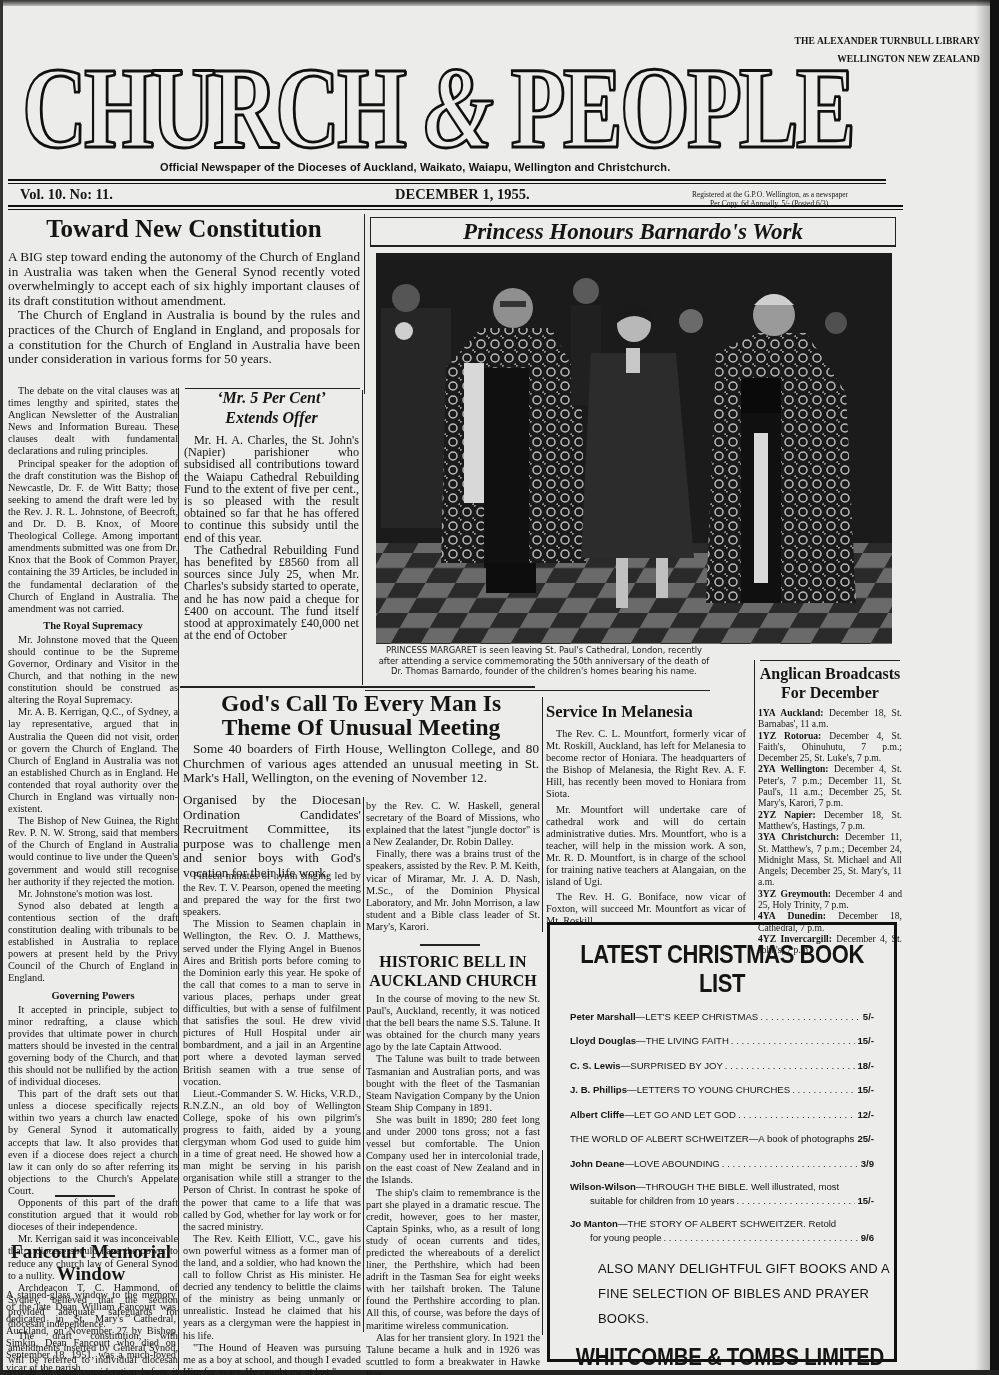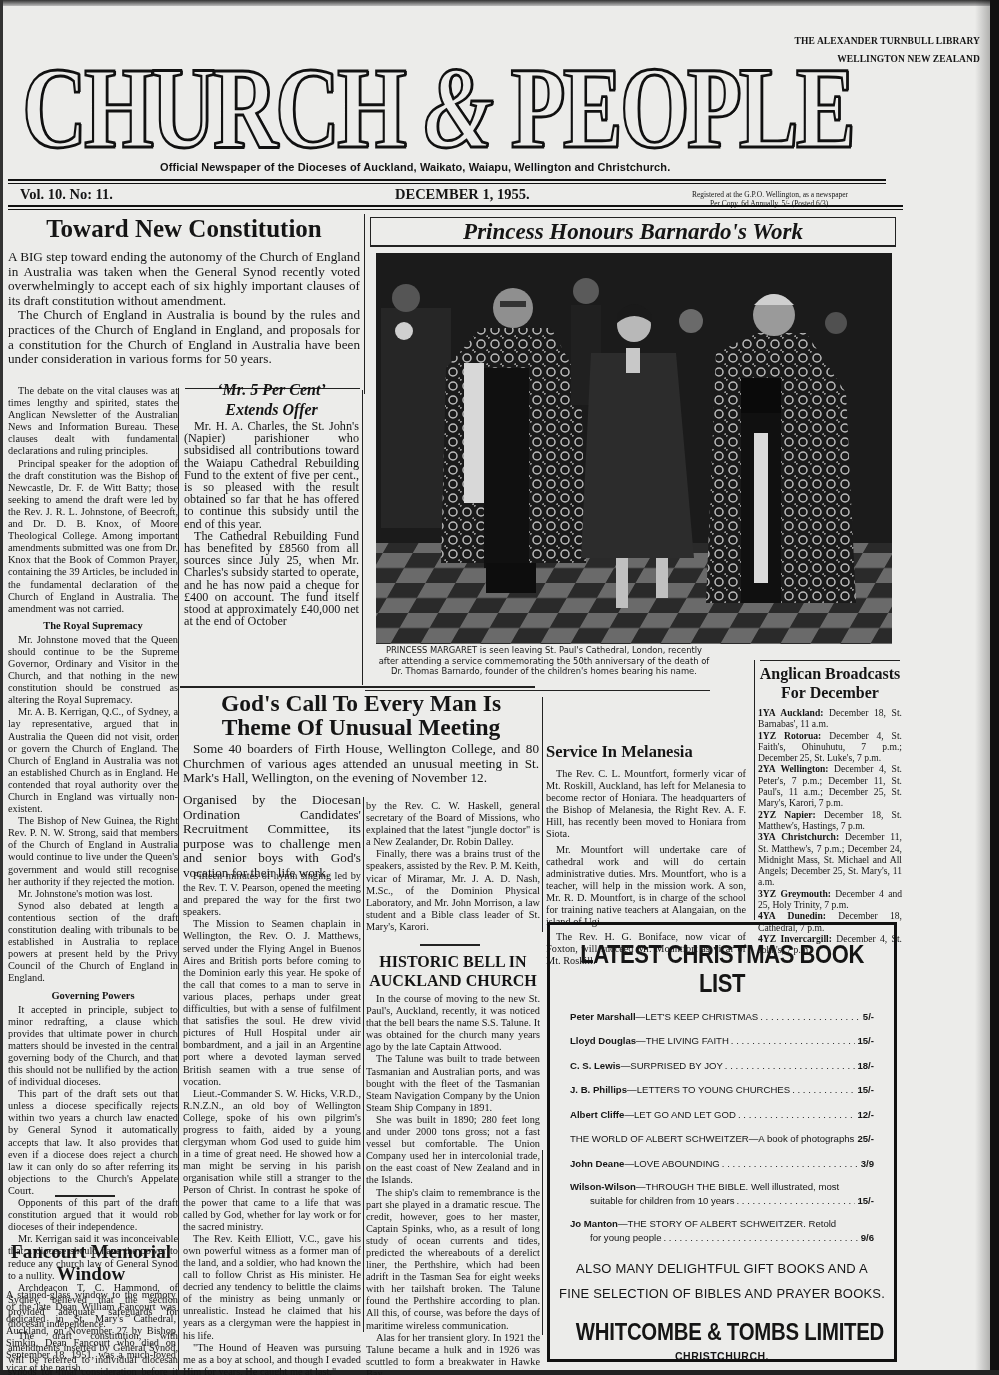--- a/index.html
+++ b/index.html
@@ -37,21 +37,21 @@
   .bl-title { font-family: "Liberation Sans", sans-serif; font-weight: bold; font-size: 25px; text-align: center; margin-top: 15px; letter-spacing: -0.5px; transform: scaleX(0.88); transform-origin: center; }
   .bl-row { font-family: "Liberation Sans", sans-serif; font-size: 9.6px; line-height: 12px; display: flex; padding: 0 20px; margin-top: 12.5px; white-space: nowrap; justify-content: flex-end; }
   .bl-row .who { font-weight: bold; }
   .bl-row .lead { flex: 1; overflow: hidden; margin: 0 2px; }
   .bl-row .lead::before { content: ". . . . . . . . . . . . . . . . . . . . . . . . . . . . . . . . . . . . . . . . . . . . . . . ."; }
   .bl-row .price { font-weight: bold; }
   .bl-row2 { font-family: "Liberation Sans", sans-serif; font-size: 9.6px; line-height: 12px; padding: 0 20px; margin-top: 11px; }
   .bl-row2 .l2 { display: flex; padding-left: 20px; margin-top: 2px; white-space: nowrap; }
   .bl-row2 .lead { flex: 1; overflow: hidden; margin: 0 2px; }
   .bl-row2 .lead::before { content: ". . . . . . . . . . . . . . . . . . . . . . . . . . . . . . . . . . . . . . . . . . . . . . . . . . . . . . ."; }
-  .bl-also { font-family: "Liberation Sans", sans-serif; font-size: 13px; line-height: 25px; text-align: center; margin-top: 12px; letter-spacing: 0.2px; }
+  .bl-also { font-family: "Liberation Sans", sans-serif; font-size: 13px; line-height: 25px; text-align: left; margin-top: 12px; letter-spacing: 0.2px; padding-left: 48px; }
   .bl-firm { font-family: "Liberation Sans", sans-serif; font-weight: bold; font-size: 24px; text-align: center; margin-top: 12px; transform: scaleX(0.85); transform-origin: center; letter-spacing: -0.3px; white-space: nowrap; }
   .bl-city { font-family: "Liberation Sans", sans-serif; font-weight: bold; font-size: 10.5px; text-align: center; margin-top: 4px; letter-spacing: 0.5px; }
 
   .bc p { text-indent: 0; }
   .bc .st { font-weight: bold; }
 </style>
 </head>
 <body>
 
 <div class="page">
@@ -115,24 +115,24 @@
   <div class="abs" style="left:6px;top:1206px;width:170px;">
     <div class="hdl" style="font-size:19px;line-height:22px;margin-top:35px;">Fancourt Memorial Window</div>
     <div class="body-text sm" style="margin-top:4px;">A stained-glass window to the memory of the late Dean William Fancourt was dedicated in St. Mary's Cathedral, Auckland, on November 27 by Bishop Simkin. Dean Fancourt who died on September 18, 1951, was a much-loved vicar of the parish.</div>
   </div>
 
   <div class="vline" style="left:178px;top:388px;height:982px;"></div>
   <div class="vline" style="left:362px;top:390px;height:295px;"></div>
   <div class="vline" style="left:364px;top:214px;height:180px;"></div>
   <div class="hline" style="left:185px;top:388px;width:175px;"></div>
 
-  <div class="abs" style="left:184px;top:380px;width:175px;">
+  <div class="abs" style="left:184px;top:388px;width:175px;">
     <div class="hdl" style="font-size:16px;line-height:20px;font-style:italic;">‘Mr. 5 Per Cent’</div>
     <div class="hdl" style="font-size:16px;line-height:20px;font-style:italic;">Extends Offer</div>
-    <div class="body-text" style="font-size:12.2px;line-height:12.2px;">
+    <div class="body-text" style="font-size:12.2px;line-height:12.2px;margin-top:6px;">
       <p>Mr. H. A. Charles, the St. John's (Napier) parishioner who subsidised all contributions toward the Waiapu Cathedral Rebuilding Fund to the extent of five per cent., is so pleased with the result obtained so far that he has offered to continue this subsidy until the end of this year.</p>
       <p>The Cathedral Rebuilding Fund has benefited by £8560 from all sources since July 25, when Mr. Charles's subsidy started to operate, and he has now paid a cheque for £400 on account. The fund itself stood at approximately £40,000 net at the end of October</p>
     </div>
   </div>
   <div class="hline" style="left:180px;top:686px;width:355px;height:2px;"></div>
 
   <div class="abs" style="left:370px;top:217px;width:526px;height:30px;border:1px solid #222;border-bottom:2px solid #222;">
     <div class="hdl" style="font-size:23px;line-height:28px;font-style:italic;">Princess Honours Barnardo's Work</div>
   </div>
   <div class="photo">
@@ -219,21 +219,21 @@
       <p>In the course of moving to the new St. Paul's, Auckland, recently, it was noticed that the bell bears the name S.S. Talune. It was obtained for the church many years ago by the late Captain Attwood.</p>
       <p>The Talune was built to trade between Tasmanian and Australian ports, and was bought with the fleet of the Tasmanian Steam Navigation Company by the Union Steam Ship Company in 1891.</p>
       <p>She was built in 1890; 280 feet long and under 2000 tons gross; not a fast vessel but comfortable. The Union Company used her in intercolonial trade, on the east coast of New Zealand and in the Islands.</p>
       <p>The ship's claim to remembrance is the part she played in a dramatic rescue. The credit, however, goes to her master, Captain Spinks, who, as a result of long study of ocean currents and tides, predicted the whereabouts of a derelict liner, the Perthshire, which had been adrift in the Tasman Sea for eight weeks with her tailshaft broken. The Talune found the Perthshire according to plan. All this, of course, was before the days of maritime wireless communication.</p>
       <p>Alas for her transient glory. In 1921 the Talune became a hulk and in 1926 was scuttled to form a breakwater in Hawke Bay.</p>
     </div>
   </div>
   <div class="vline" style="left:542px;top:697px;height:235px;"></div>
   <div class="vline" style="left:542px;top:1150px;height:185px;"></div>
 
-  <div class="abs" style="left:546px;top:742px;width:200px;">
+  <div class="abs" style="left:546px;top:702px;width:200px;">
     <div class="hdl" style="font-size:16.5px;line-height:20px;text-align:left;">Service In Melanesia</div>
     <div class="body-text sm" style="margin-top:6px;">
       <p>The Rev. C. L. Mountfort, formerly vicar of Mt. Roskill, Auckland, has left for Melanesia to become rector of Honiara. The headquarters of the Bishop of Melanesia, the Right Rev. A. F. Hill, has recently been moved to Honiara from Siota.</p>
       <p style="margin-top:3px;">Mr. Mountfort will undertake care of cathedral work and will do certain administrative duties. Mrs. Mountfort, who is a teacher, will help in the mission work. A son, Mr. R. D. Mountfort, is in charge of the school for training native teachers at Alangaian, on the island of Ugi.</p>
       <p style="margin-top:3px;">The Rev. H. G. Boniface, now vicar of Foxton, will succeed Mr. Mountfort as vicar of Mt. Roskill.</p>
     </div>
   </div>
   <div class="vline" style="left:754px;top:660px;height:260px;"></div>
 
   <div class="hline" style="left:760px;top:660px;width:140px;"></div>

